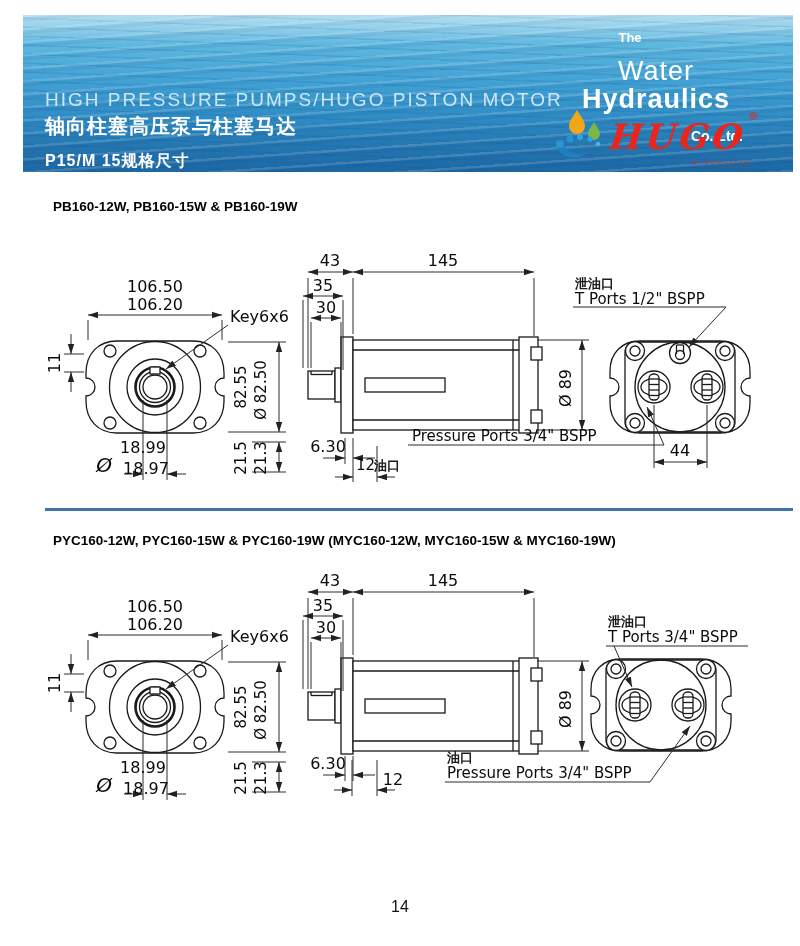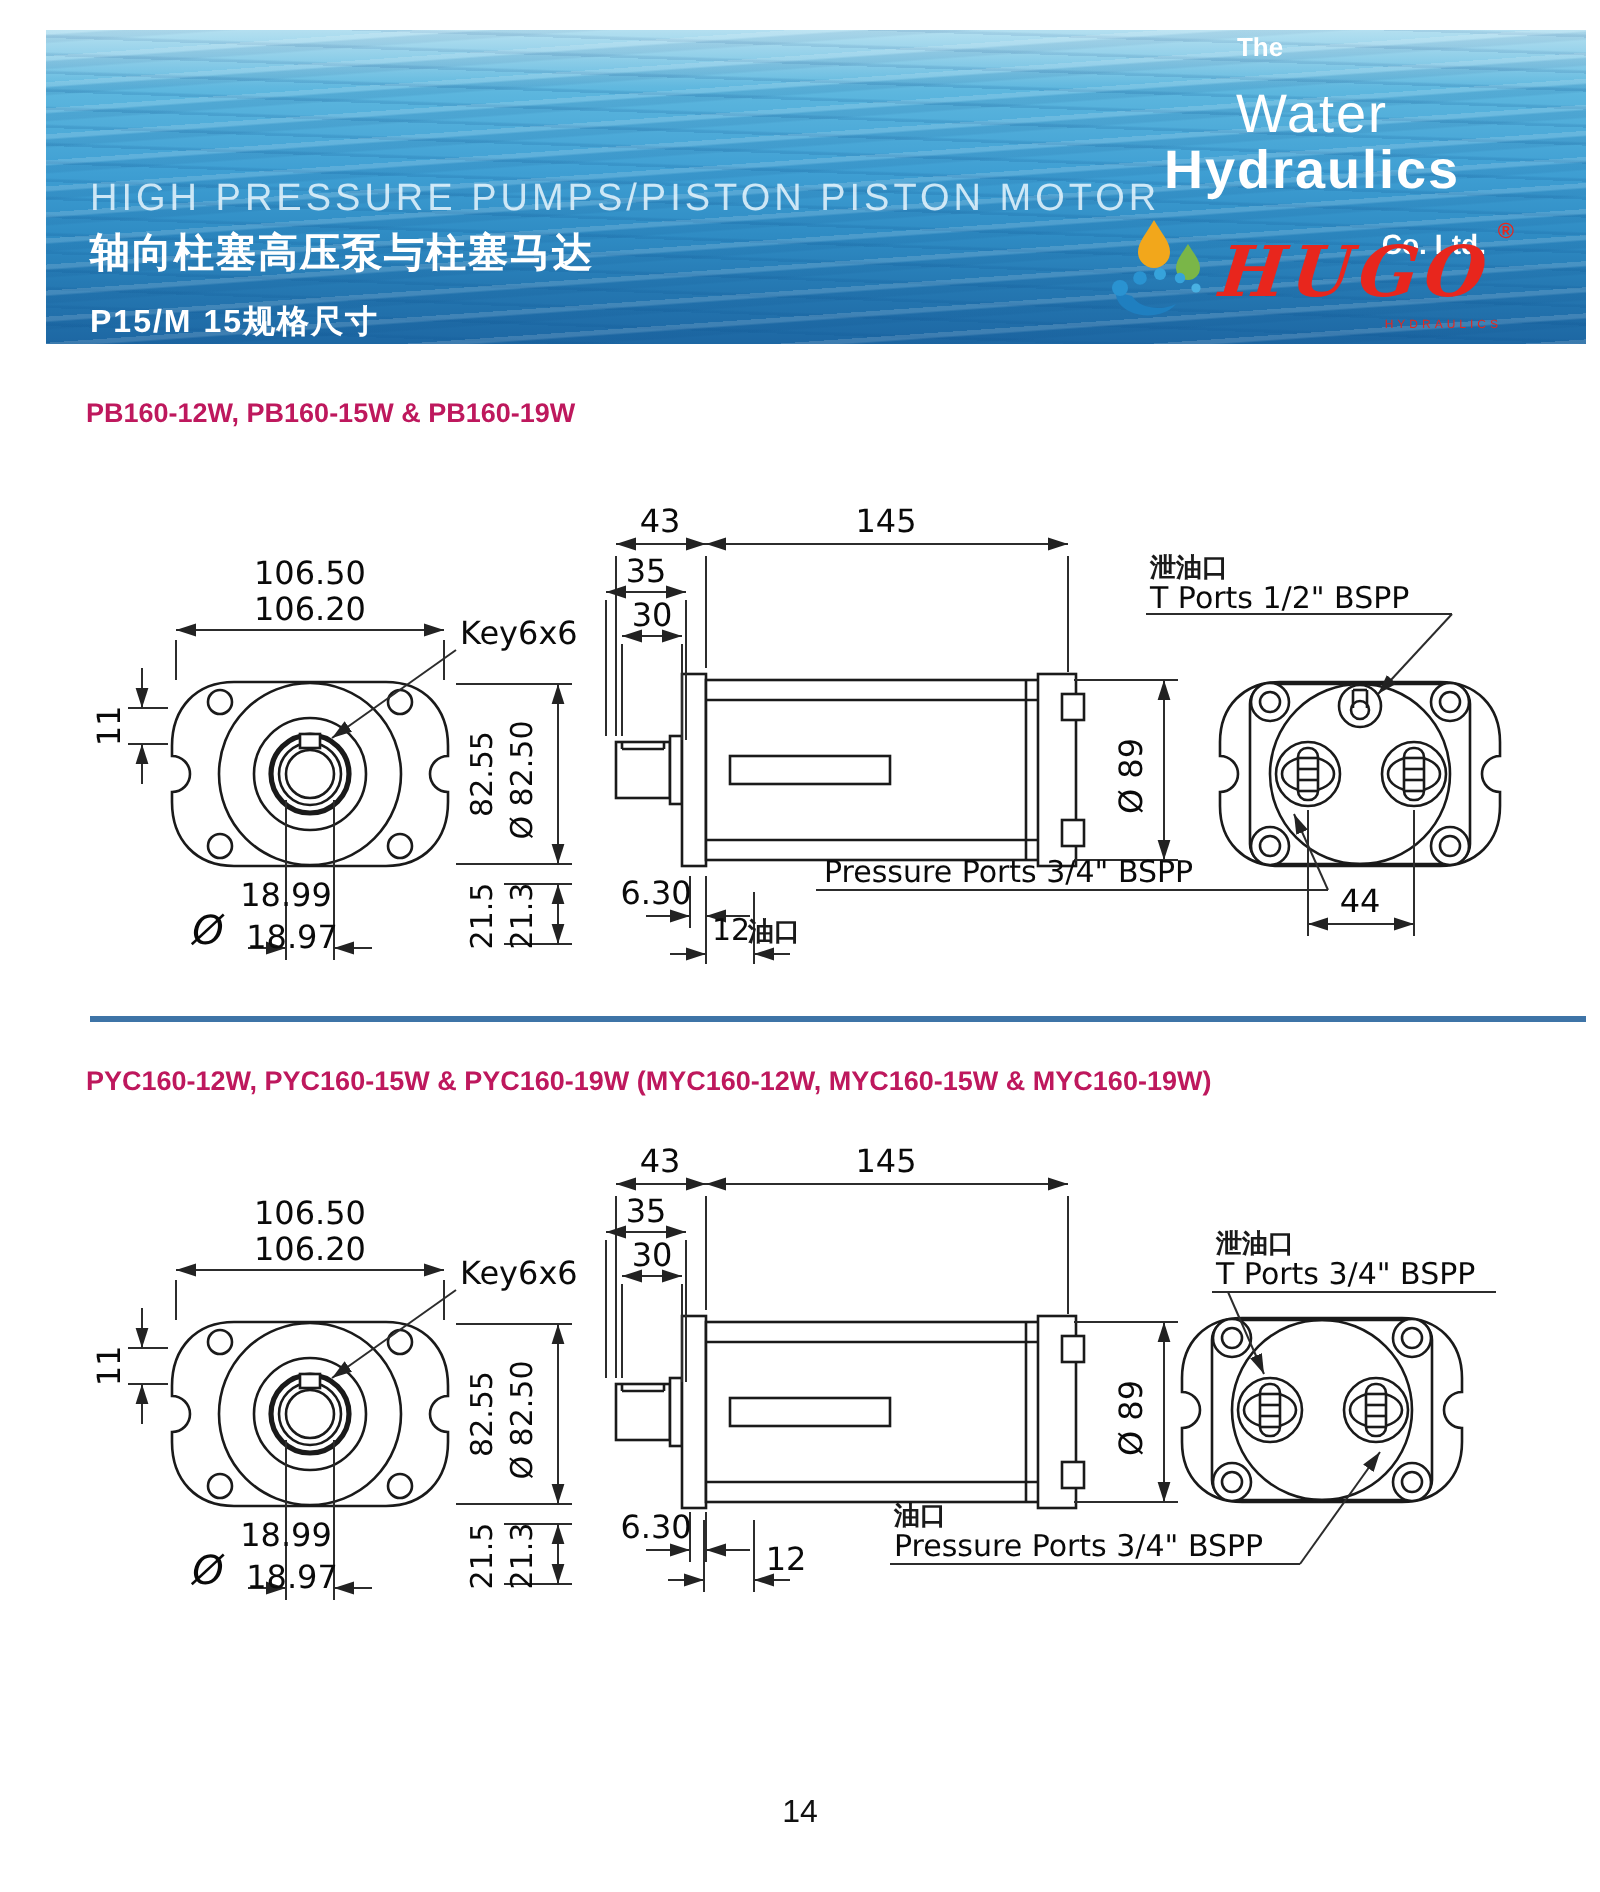--- a/index.html
+++ b/index.html
@@ -10,34 +10,34 @@
   .banner{position:absolute;left:23px;top:15px;width:770px;height:157px;overflow:hidden;
     background:
       linear-gradient(180deg, rgba(255,255,255,.30), rgba(255,255,255,0) 18%),
       repeating-linear-gradient(176deg, rgba(255,255,255,.14) 0 2px, rgba(8,70,130,.10) 3px 6px, rgba(255,255,255,0) 7px 13px),
       repeating-linear-gradient(2deg, rgba(12,84,146,.16) 0 1px, rgba(255,255,255,0) 2px 9px),
       linear-gradient(180deg,#93d2ea 0%,#5cb6de 20%,#3f9fd3 45%,#2f8cc4 65%,#2578b2 82%,#1d67a3 100%);}
   .banner-titles{position:absolute;left:22px;top:74px;color:#fff;}
   .t-en{font-size:19px;letter-spacing:2px;color:rgba(238,249,255,.82);white-space:nowrap;}
   .t-zh{font-size:20px;font-weight:bold;margin-top:2px;letter-spacing:1px;}
   .t-sub{font-size:16px;font-weight:bold;margin-top:11px;letter-spacing:1px;}
-  .brand{position:absolute;top:2px;right:42px;width:190px;text-align:center;color:#fff;line-height:1;}
+  .brand{position:absolute;top:16px;right:42px;width:190px;text-align:center;color:#fff;line-height:1;}
   .brand-the{font-size:13px;font-weight:bold;margin-left:-52px;}
   .brand-water{font-size:27px;font-weight:normal;letter-spacing:1px;margin-top:14px;}
   .brand-hyd{font-size:27px;font-weight:bold;margin-top:1px;letter-spacing:1px;}
   .brand-co{font-size:14px;font-weight:bold;text-align:right;margin-top:16px;padding-right:8px;}
   .hugo{position:absolute;top:93px;right:28px;width:215px;height:62px;}
   .hugo-name{position:absolute;left:60px;top:8px;font-family:"DejaVu Serif",serif;
     font-style:italic;font-weight:bold;font-size:35px;color:#e8261d;letter-spacing:3px;
     transform:skewX(-6deg);}
   .hugo-reg{position:absolute;right:8px;top:2px;font-size:11px;color:#e8261d;font-weight:bold;}
   .hugo-tag{position:absolute;right:14px;top:52px;font-size:6px;color:#e8261d;letter-spacing:2px;}
 
   
-  .sec-title{position:absolute;left:43px;color:#be185d;font-weight:bold;font-size:13.5px;line-height:25px;}
+  .sec-title{position:absolute;left:53px;color:#000000;font-weight:bold;font-size:13.5px;line-height:25px;}
   .sec1{top:194px;}
   .sec2{top:528px;text-align:center;}
   .divider{position:absolute;left:45px;top:508px;width:748px;height:3px;background:#3e74a7;}
   .page-num{position:absolute;left:0;top:898px;width:100%;text-align:center;font-size:16px;color:#111;}
 
   
   .dwg{position:absolute;left:40px;}
   .d1{top:250px;}
   .d2{top:570px;}
   .ln{fill:none;stroke:#1a1a1a;stroke-width:1.3;}
@@ -49,21 +49,21 @@
   .dia{font:italic 20px "DejaVu Sans",sans-serif;fill:#0a0a0a;}
   .cjk{font:bold 13px "DejaVu Sans",sans-serif;fill:#1a1a1a;}
 </style>
 </head>
 <body>
 
 <div class="page">
 
   <div class="banner">
     <div class="banner-titles">
-      <div class="t-en">HIGH  PRESSURE  PUMPS/PISTON PISTON MOTOR</div>
+      <div class="t-en">HIGH  PRESSURE  PUMPS/HUGO PISTON MOTOR</div>
       <div class="t-zh">轴向柱塞高压泵与柱塞马达</div>
       <div class="t-sub">P15/M 15规格尺寸</div>
     </div>
     <div class="brand">
       <div class="brand-the">The</div>
       <div class="brand-water">Water</div>
       <div class="brand-hyd">Hydraulics</div>
       <div class="brand-co">Co. Ltd.</div>
     </div>
     <div class="hugo">

